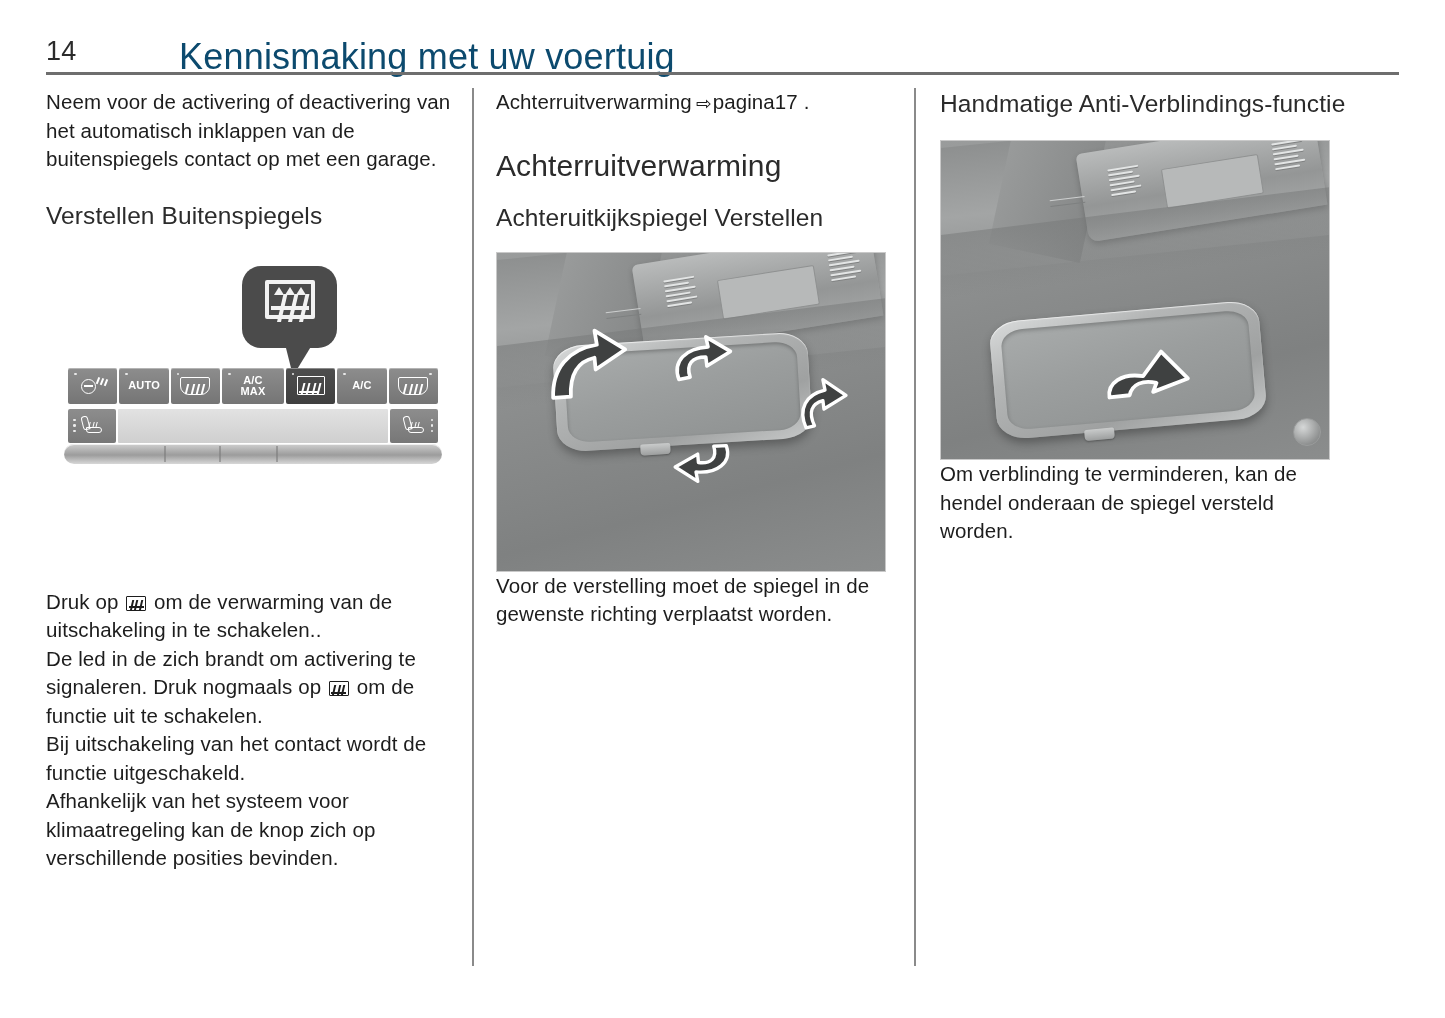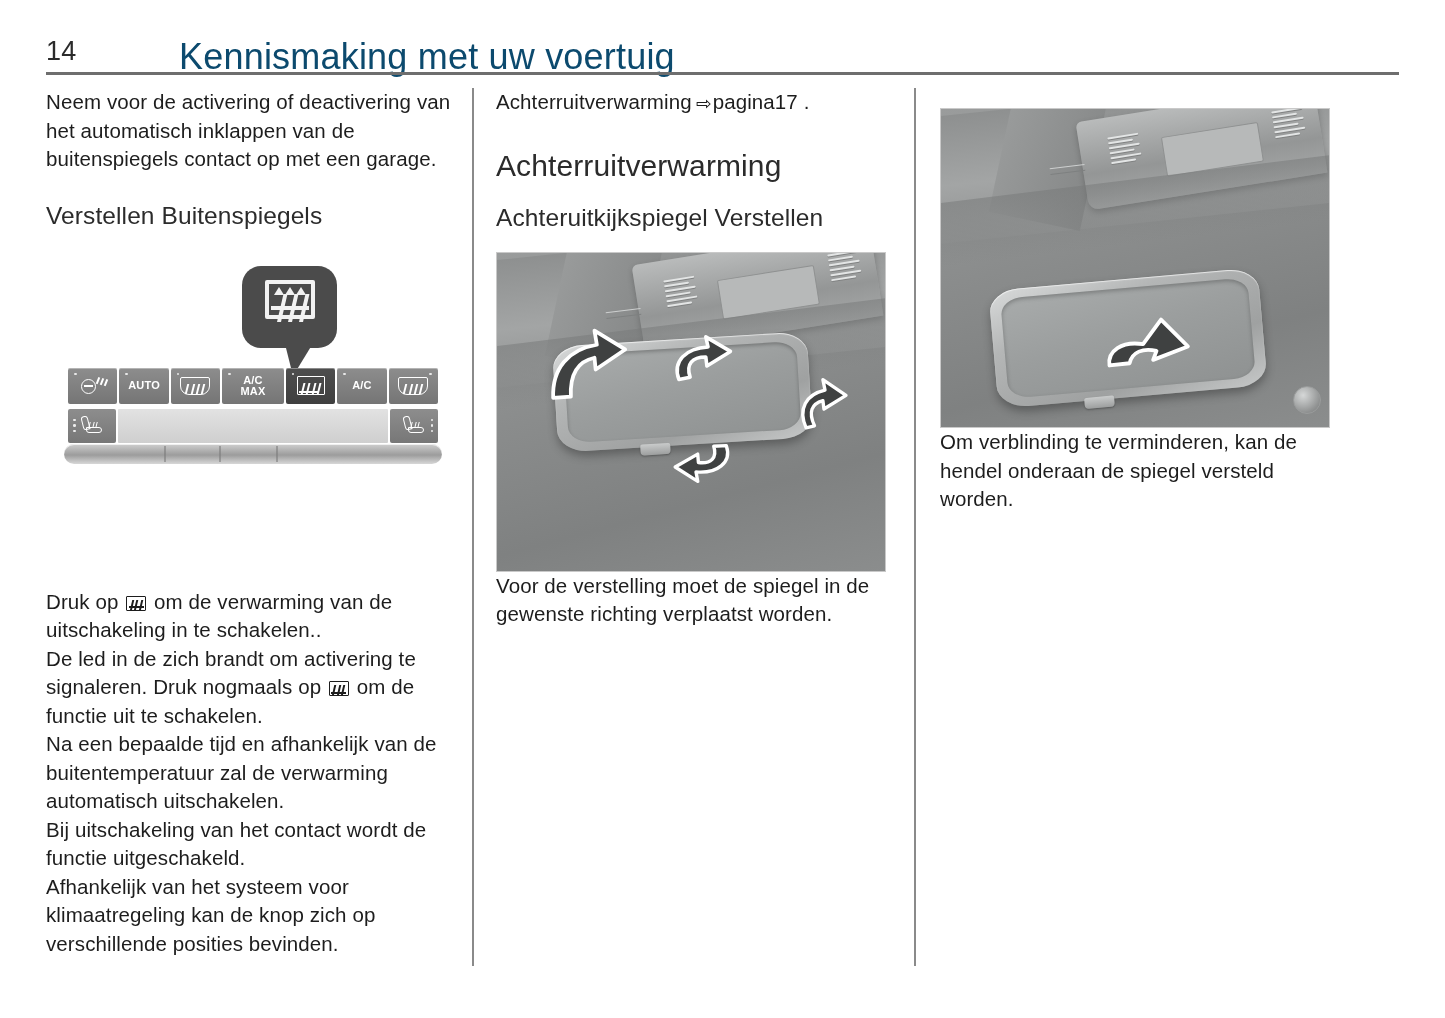--- a/index.html
+++ b/index.html
@@ -480,21 +480,20 @@
     <p class="body">
       <span>Druk op</span>
       <span class="glyph"><i></i><i></i><i></i><b></b></span>
       <span>om de verwarming van de uitschakeling in te schakelen..</span>
     </p>
     <p class="body">
       <span>De led in de zich brandt om activering te signaleren. Druk nogmaals op</span>
       <span class="glyph"><i></i><i></i><i></i><b></b></span>
       <span>om de functie uit te schakelen.</span>
     </p>
-    <p class="body">Na een bepaalde tijd en afhankelijk van de buitentemperatuur zal de verwarming automatisch uitschakelen.</p>
     <p class="body">Bij uitschakeling van het contact wordt de functie uitgeschakeld.</p>
     <p class="body">Afhankelijk van het systeem voor klimaatregeling kan de knop zich op verschillende posities bevinden.</p>
 
   </div>
 
   <div class="col col2">
 
     <p class="body">
       <span>Achterruitverwarming</span><span class="arrow-ref">⇨</span><span>pagina17 .</span>
     </p>
@@ -547,20 +546,21 @@
         </g>
       </svg>
     </div>
 
     <p class="body caption">Voor de verstelling moet de spiegel in de gewenste richting verplaatst worden.</p>
 
   </div>
 
   <div class="col col3">
 
+    <h3 class="h-med">Handmatige Anti-Verblindings-functie</h3>
 
     <div class="photo p3">
       <div class="ph-bg"></div>
       <div class="headliner"></div>
       <div class="pillar"></div>
       <div class="console">
         <div class="grille g1">
           <i></i>
             <i></i>
             <i></i>

